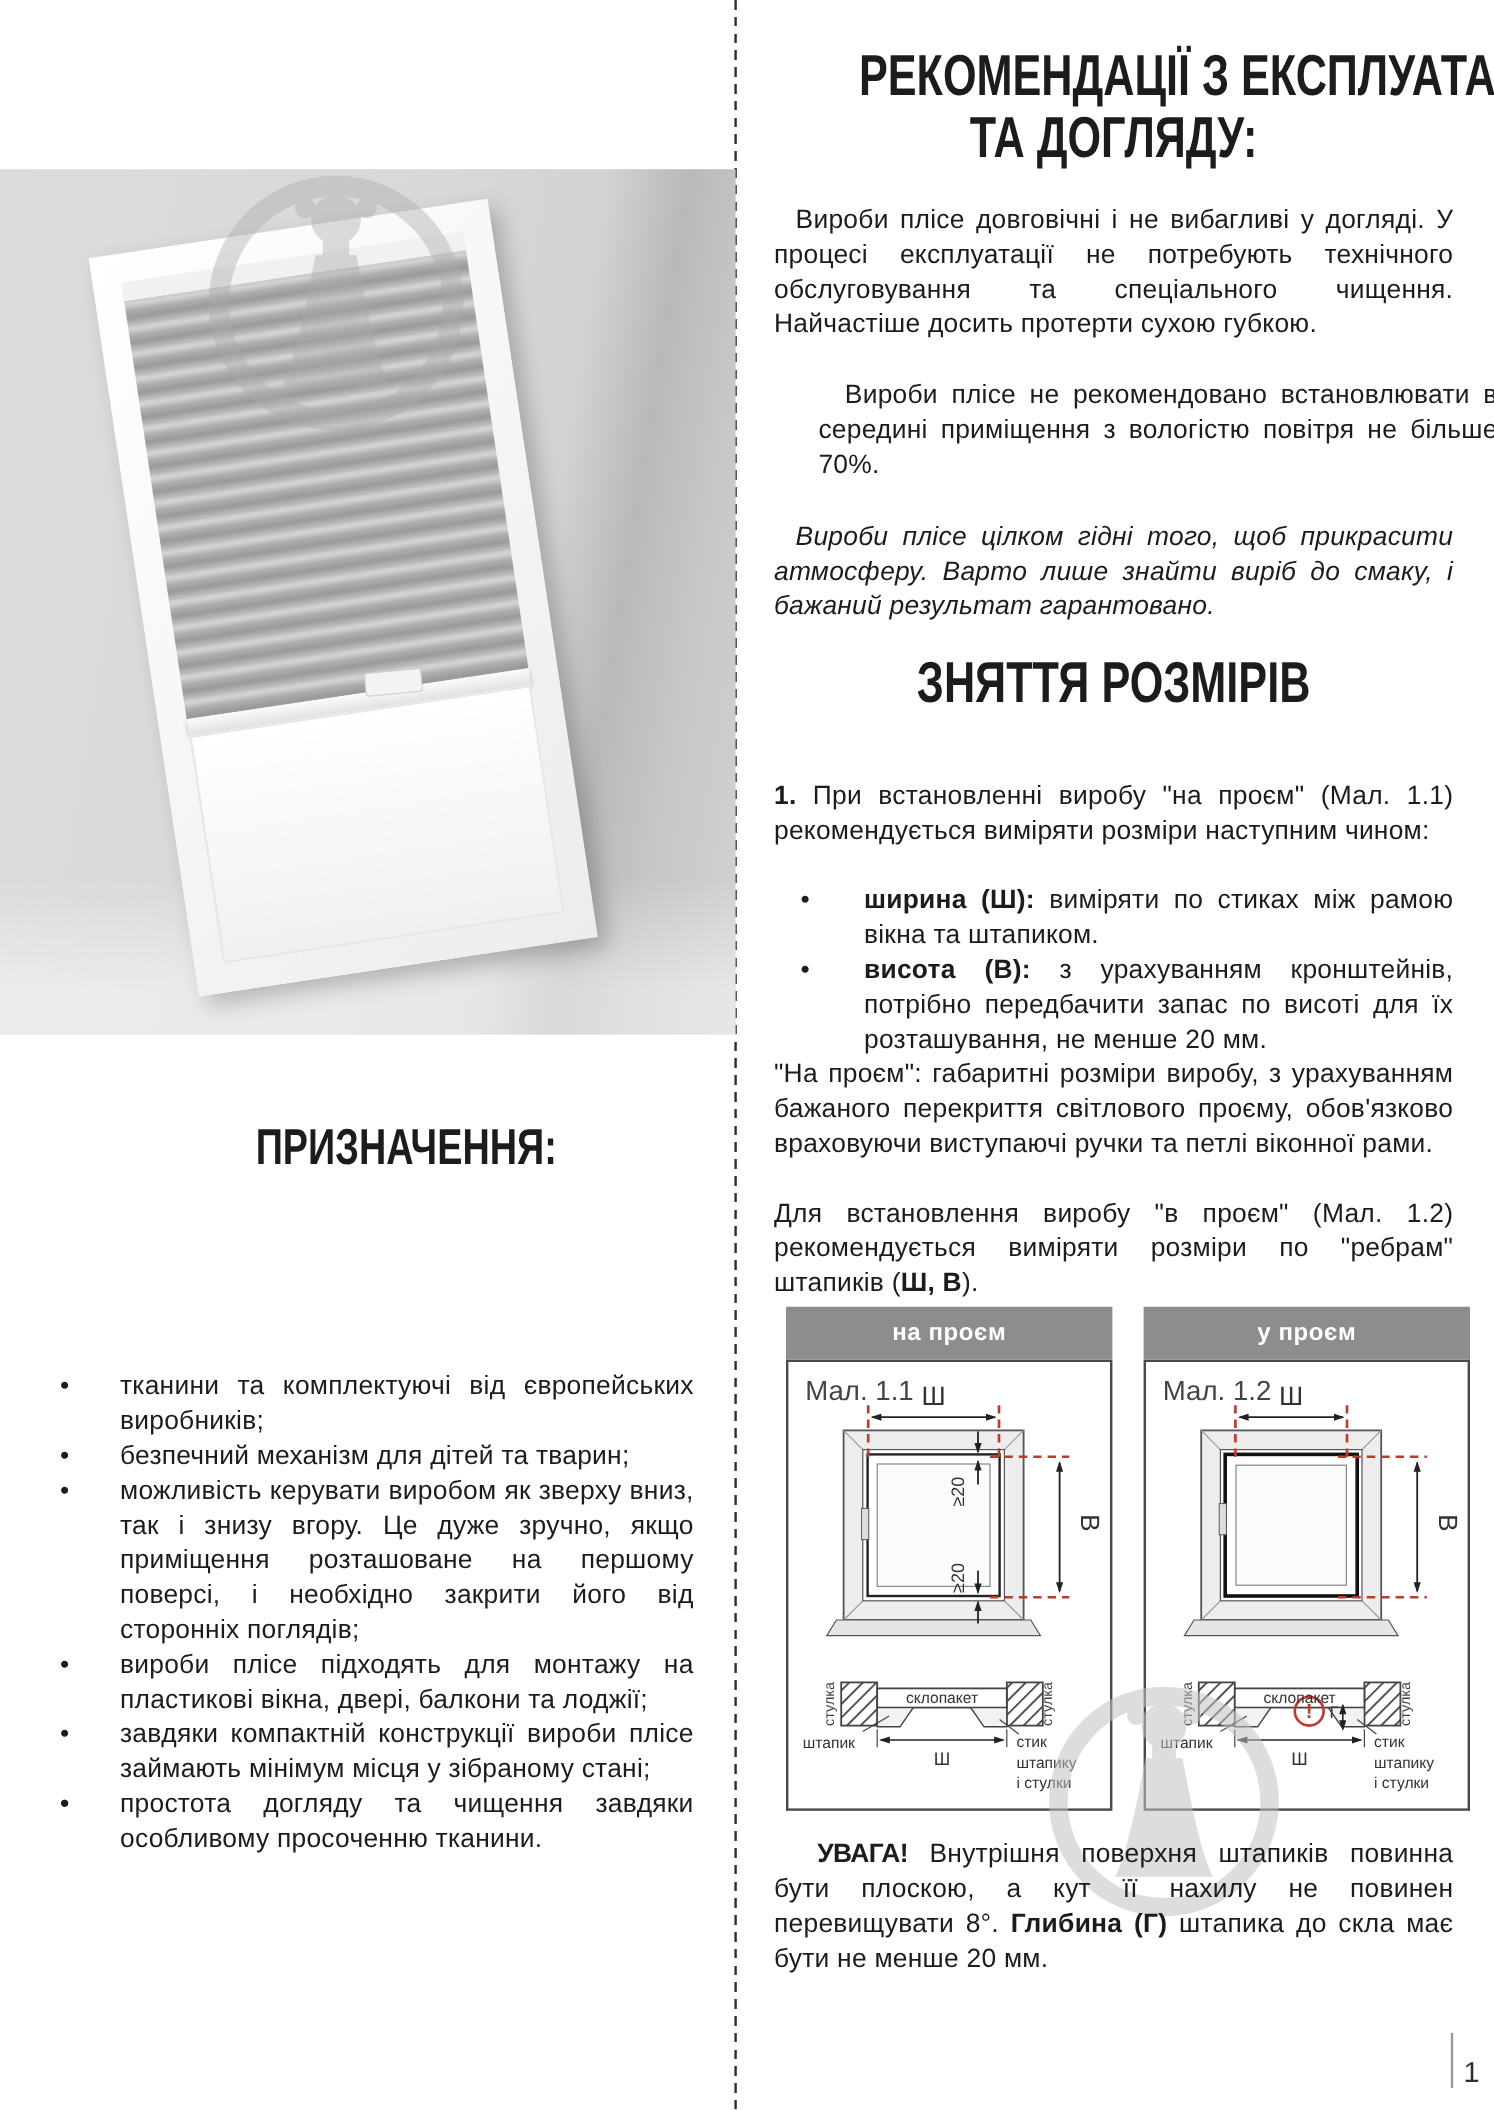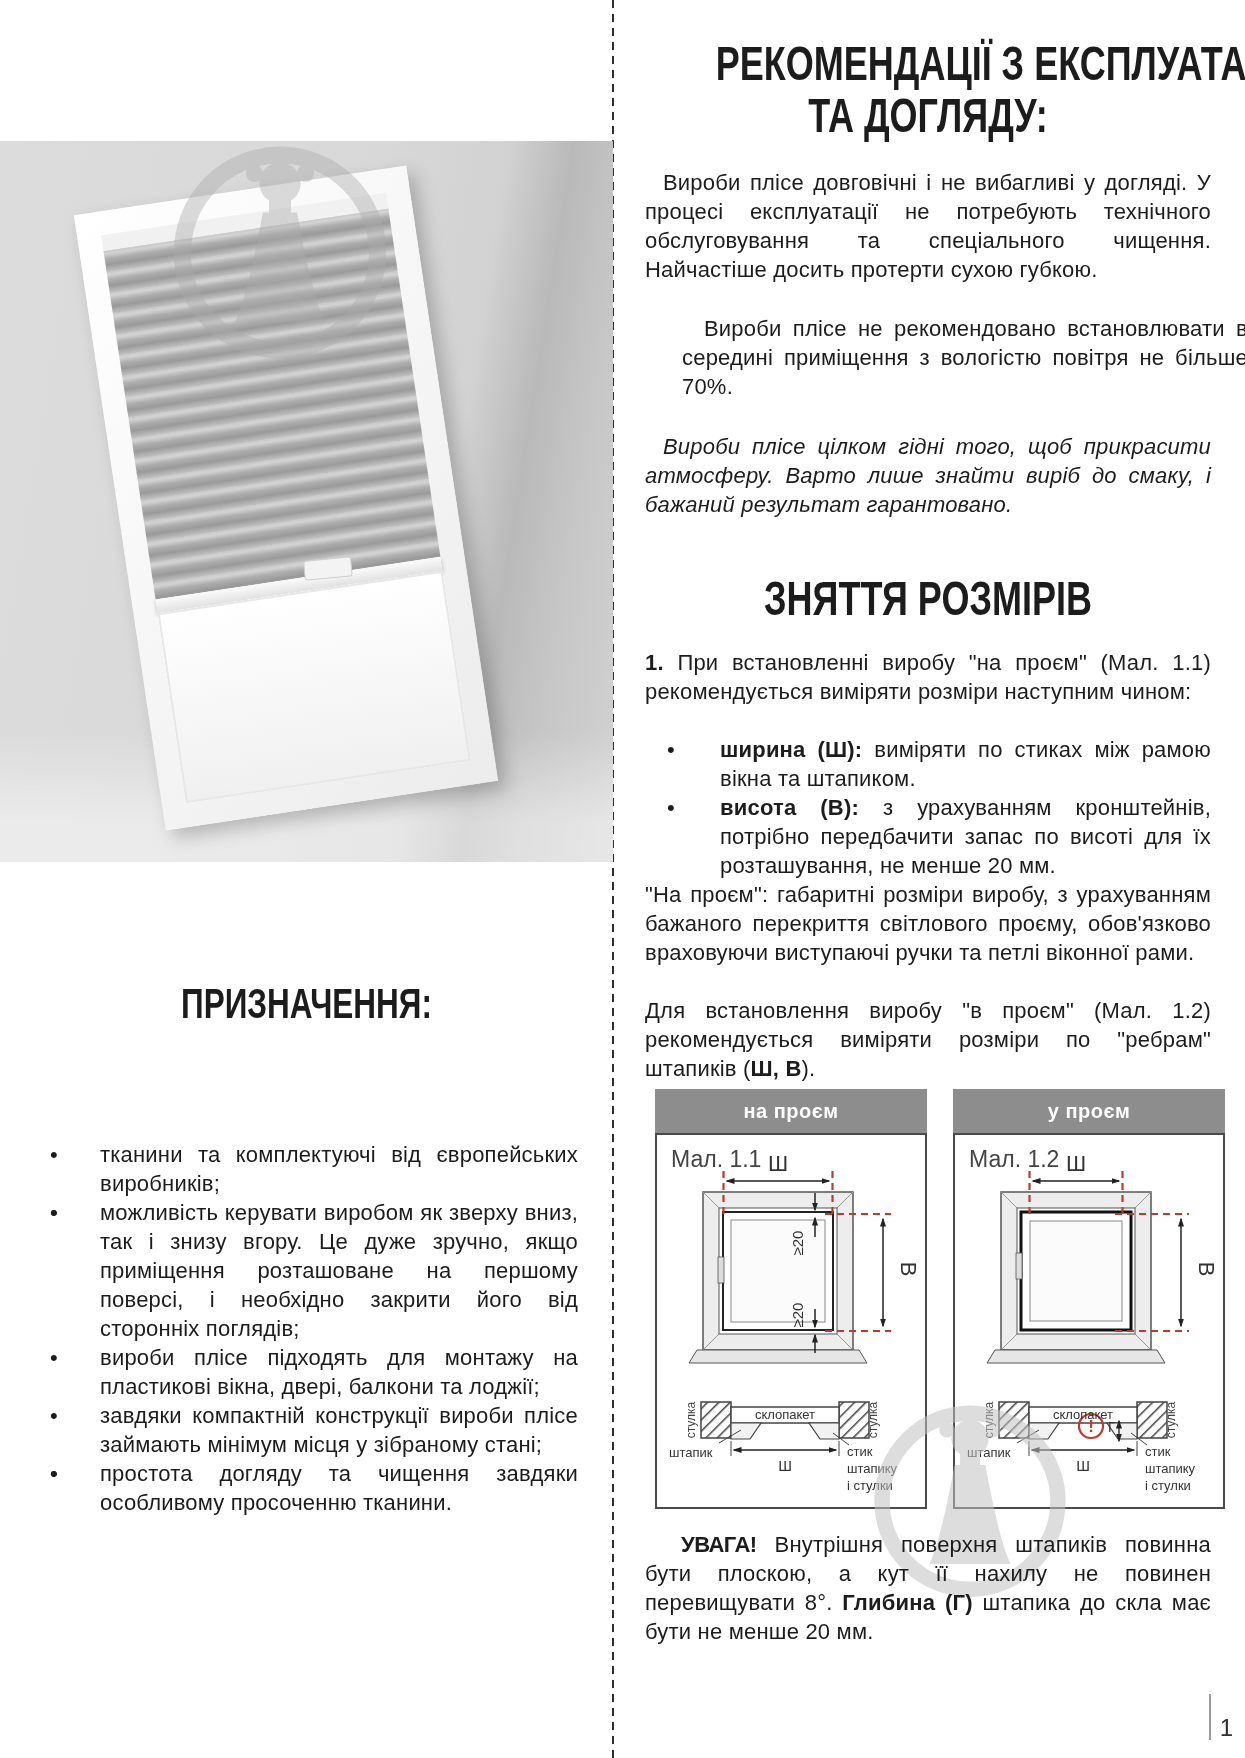--- a/index.html
+++ b/index.html
@@ -40,35 +40,35 @@
   .pw-blind { position:absolute; left:24px; right:24px; top:40px; height:352px;
     background:repeating-linear-gradient(180deg,#c9c9c9 0px,#d3d3d3 3px,#aeaeae 8px,#9a9a9a 14px,#c1c1c1 21px); }
   .pw-rail { position:absolute; left:24px; right:24px; top:392px; height:14px;
     background:linear-gradient(#fbfbfb,#e1e1e1); box-shadow:0 2px 4px rgba(0,0,0,.25); }
   .pw-tab { position:absolute; left:52%; top:377px; width:46px; height:18px;
     background:#f3f3f3; border:1px solid #cfcfcf; border-radius:3px; transform:rotate(3deg); }
   .pw-glass { position:absolute; left:24px; right:24px; top:406px; bottom:24px;
     background:linear-gradient(180deg,#ffffff 0%,#f0f0f0 100%); box-shadow:inset 0 0 0 2px #e7e7e7; }
   .watermark { position:absolute; pointer-events:none; }
   .wm-photo { left:158px; top:-14px; width:244px; height:244px; opacity:.42; }
-  .purpose-heading { position:absolute; left:0; top:980px; width:613px; text-align:center; }
+  .purpose-heading { position:absolute; left:0; top:932px; width:613px; text-align:center;padding-left:32px; }
   .purpose-heading .cond-line { font-size:42px; line-height:48px; transform:scaleX(.75); }
   .purpose-intro { position:absolute; left:35px; top:1030px; width:543px; text-indent:18px; }
   .purpose-list { position:absolute; left:35px; top:1140px; width:543px; }
   .purpose-list li { position:relative; padding-left:65px; }
   .purpose-list li .dot { position:absolute; left:15px; top:0; }
   
   .rc { position:absolute; left:645px; top:0; width:566px; height:1758px; }
   .rc-heading { position:absolute; left:0; width:566px; text-align:center; }
   .rc-heading .cond-line { font-size:48px; line-height:52px; transform:scaleX(.75); }
   .care-heading { top:38px; }
   .care-p1 { position:absolute; top:168px; left:0; width:566px; text-indent:18px; }
   .care-p2 { position:absolute; top:314px; left:0; width:566px; text-indent:22px;margin-left:37px; }
   .care-p3 { position:absolute; top:432px; left:0; width:566px; text-indent:18px; font-style:italic; }
-  .measure-heading { top:573px; }
+  .measure-heading { top:544px; }
   .step1 { position:absolute; top:648px; left:0; width:566px; }
   .measure-list { position:absolute; top:735px; left:0; width:566px; }
   .measure-list li { position:relative; padding-left:75px; }
   .measure-list li .dot { position:absolute; left:22px; top:0; }
   .na-proem { position:absolute; top:880px; left:0; width:566px; }
   .v-proem  { position:absolute; top:996px; left:0; width:566px; }
   .b { font-weight:700; }
   
   .panels { position:absolute; top:1089px; left:10px; width:572px; display:flex; gap:26px; }
   .panel { width:272px; }
@@ -116,21 +116,21 @@
     </svg>
   </div>
 
   <div class="purpose-heading">
     <span class="cond-line">ПРИЗНАЧЕННЯ:</span>
   </div>
 
 
   <ul class="purpose-list body-text">
     <li><span class="dot">•</span><span>тканини та комплектуючі від європейських виробників;</span></li>
-    <li><span class="dot">•</span></li>
+    <li><span class="dot">•</span><span>безпечний механізм для дітей та тварин;</span></li>
     <li><span class="dot">•</span><span>можливість керувати виробом як зверху вниз, так і знизу вгору. Це дуже зручно, якщо приміщення розташоване на першому поверсі, і необхідно закрити його від сторонніх поглядів;</span></li>
     <li><span class="dot">•</span><span>вироби плісе підходять для монтажу на пластикові вікна, двері, балкони та лоджії;</span></li>
     <li><span class="dot">•</span><span>завдяки компактній конструкції вироби плісе займають мінімум місця у зібраному стані;</span></li>
     <li><span class="dot">•</span></li>
     <li><span class="dot">•</span><span>простота догляду та чищення завдяки особливому просоченню тканини.</span></li>
   </ul>
 
   <div class="rc">
 
     <div class="rc-heading care-heading">

